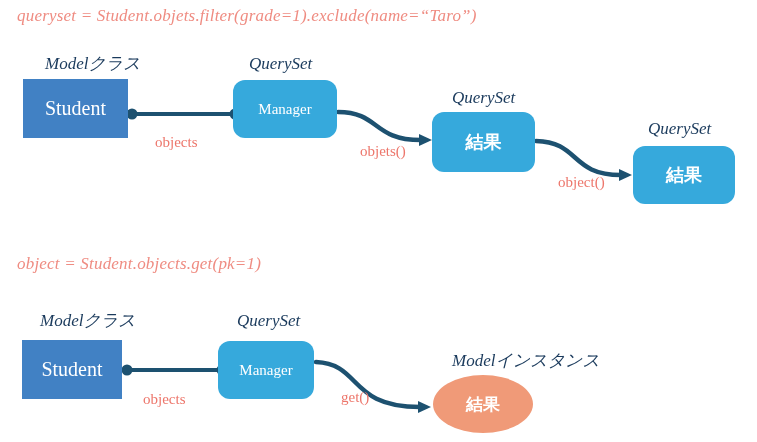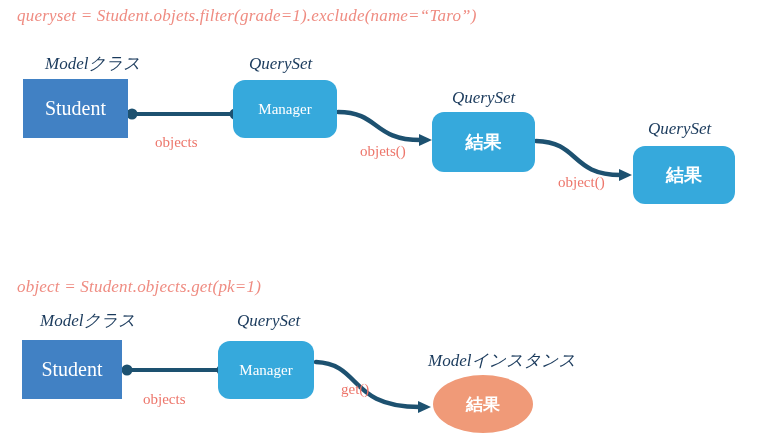--- a/index.html
+++ b/index.html
@@ -106,28 +106,28 @@
   <div class="abs method-label" style="left:360px; top:95px;">objets()</div>
 
   <div class="abs type-label" style="left:452px; top:88px;">QuerySet</div>
   <div class="abs node node-rounded node-result" style="left:432px; top:112px; width:103px; height:60px;">結果</div>
 
   <div class="abs method-label" style="left:558px; top:126px;">object()</div>
 
   <div class="abs type-label" style="left:648px; top:119px;">QuerySet</div>
   <div class="abs node node-rounded node-result" style="left:633px; top:146px; width:102px; height:58px;">結果</div>
 
-  <div class="abs code-title" style="left:17px; top:277px;">object = Student.objects.get(pk=1)</div>
+  <div class="abs code-title" style="left:17px; top:254px;">object = Student.objects.get(pk=1)</div>
 
   <div class="abs type-label" style="left:40px; top:309px;">Modelクラス</div>
   <div class="abs node node-rect" style="left:22px; top:340px; width:100px; height:59px;">Student</div>
 
   <div class="abs method-label" style="left:143px; top:343px;">objects</div>
 
   <div class="abs type-label" style="left:237px; top:311px;">QuerySet</div>
   <div class="abs node node-rounded" style="left:218px; top:341px; width:96px; height:58px;">Manager</div>
 
-  <div class="abs method-label" style="left:341px; top:333px;">get()</div>
+  <div class="abs method-label" style="left:341px; top:341px;">get()</div>
 
-  <div class="abs type-label" style="left:428px; top:349px;">Modelインスタンス</div>
+  <div class="abs type-label" style="left:452px; top:349px;">Modelインスタンス</div>
   <div class="abs node node-ellipse" style="left:433px; top:375px; width:100px; height:58px;">結果</div>
 
 </div>
 
 </body></html>

